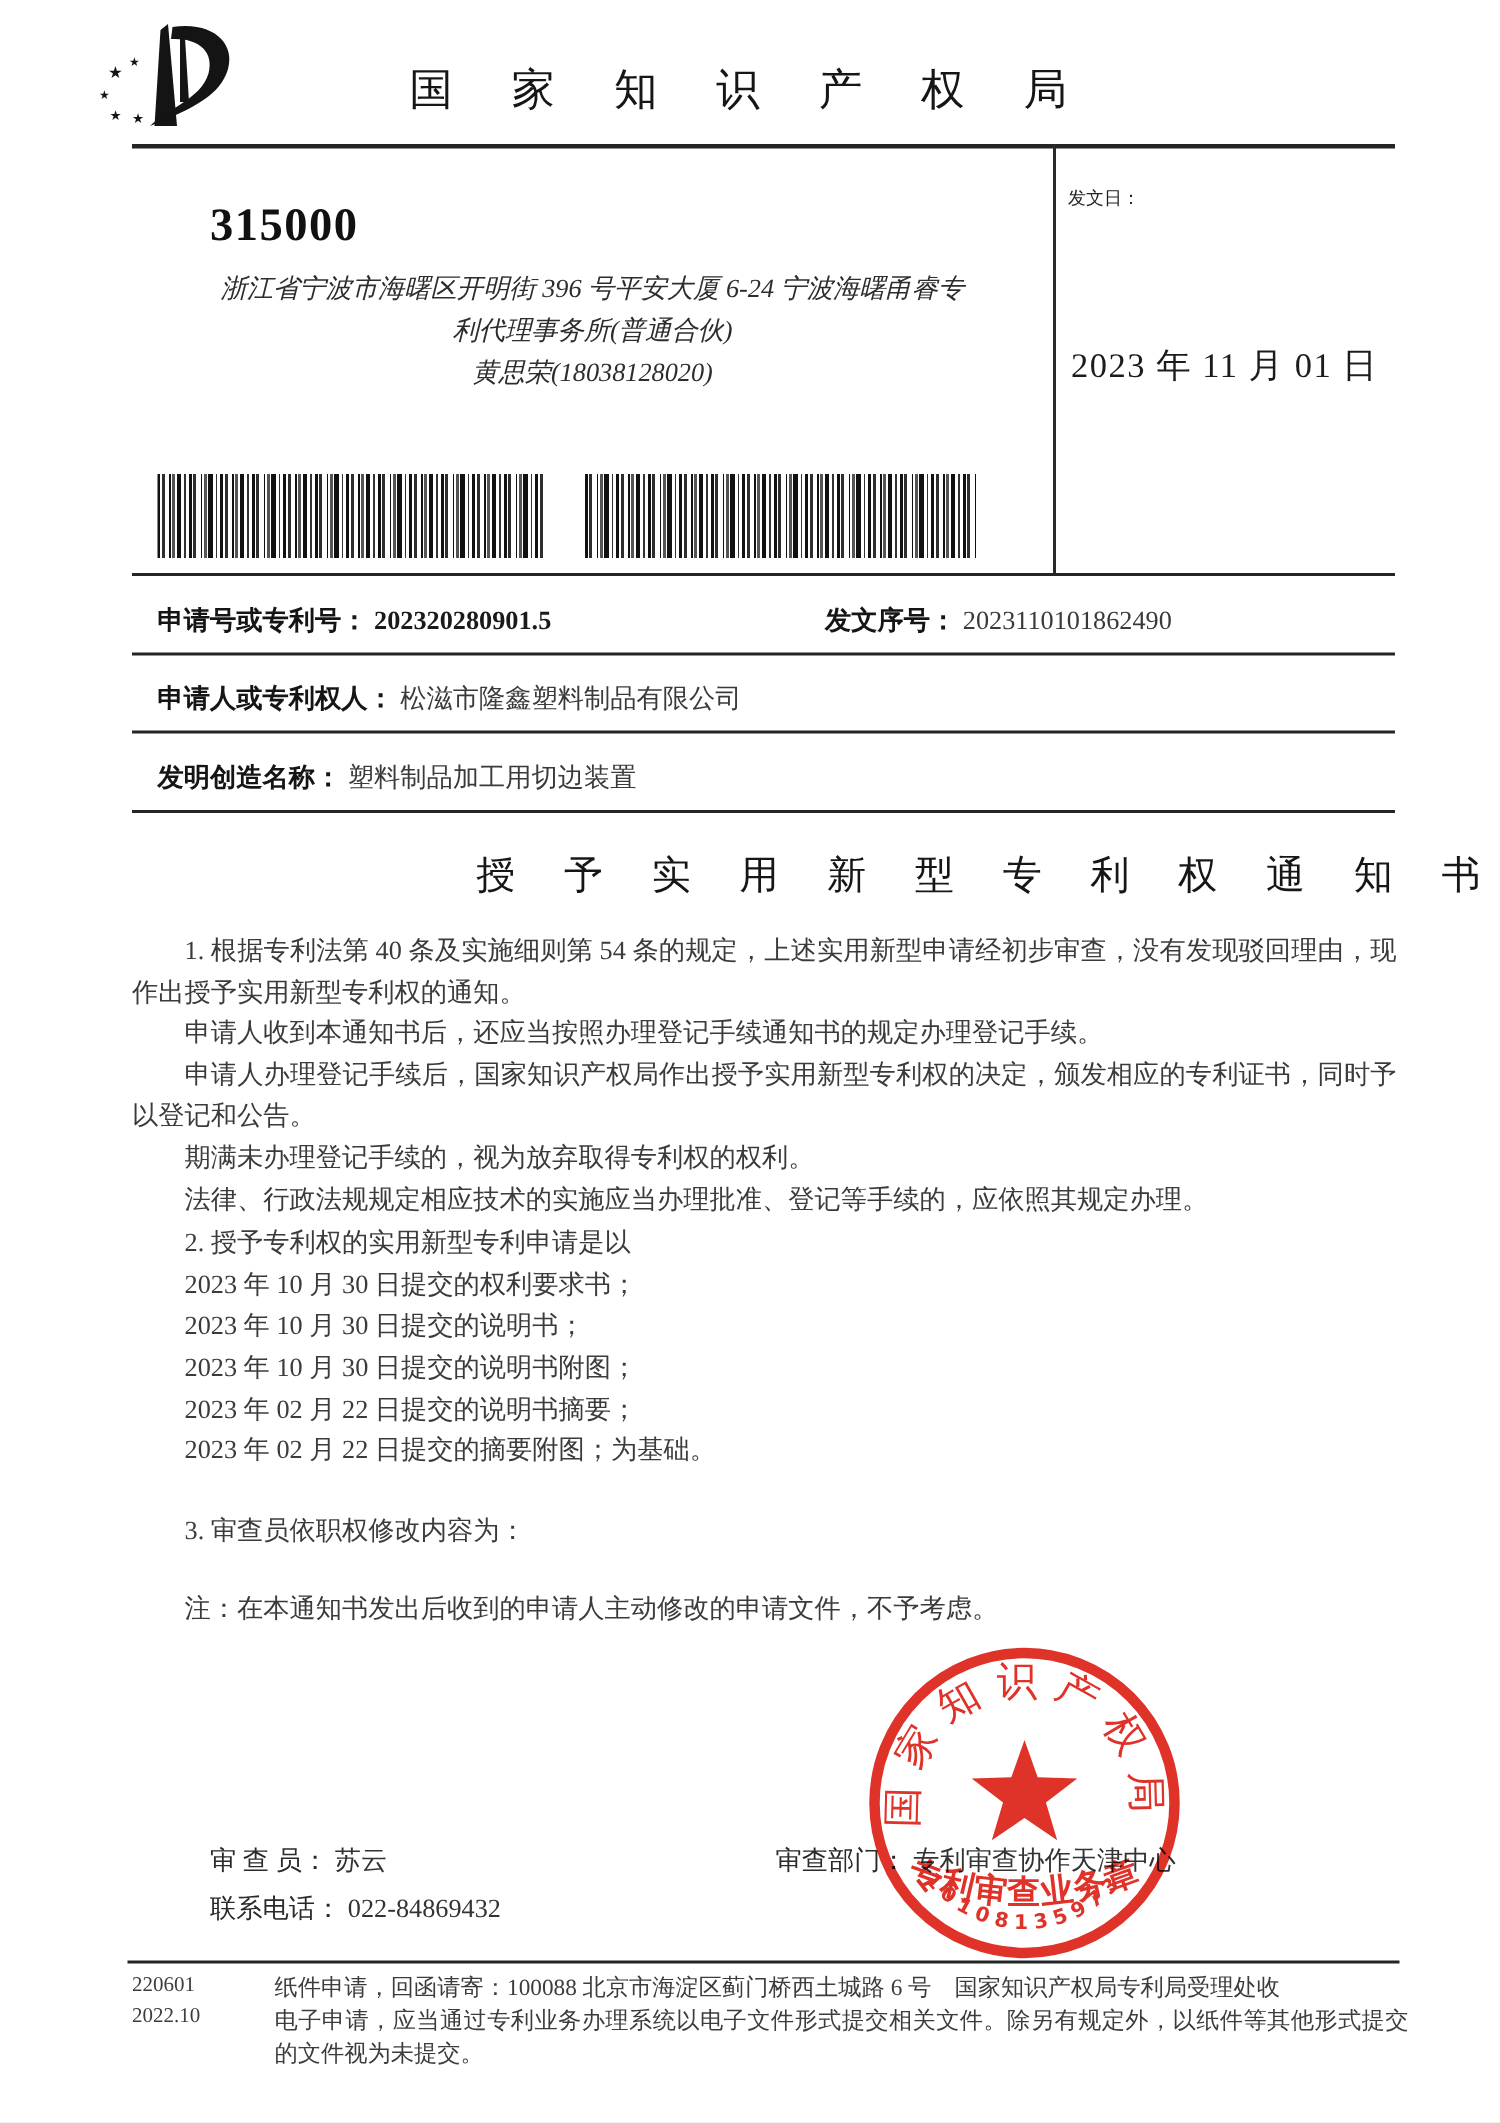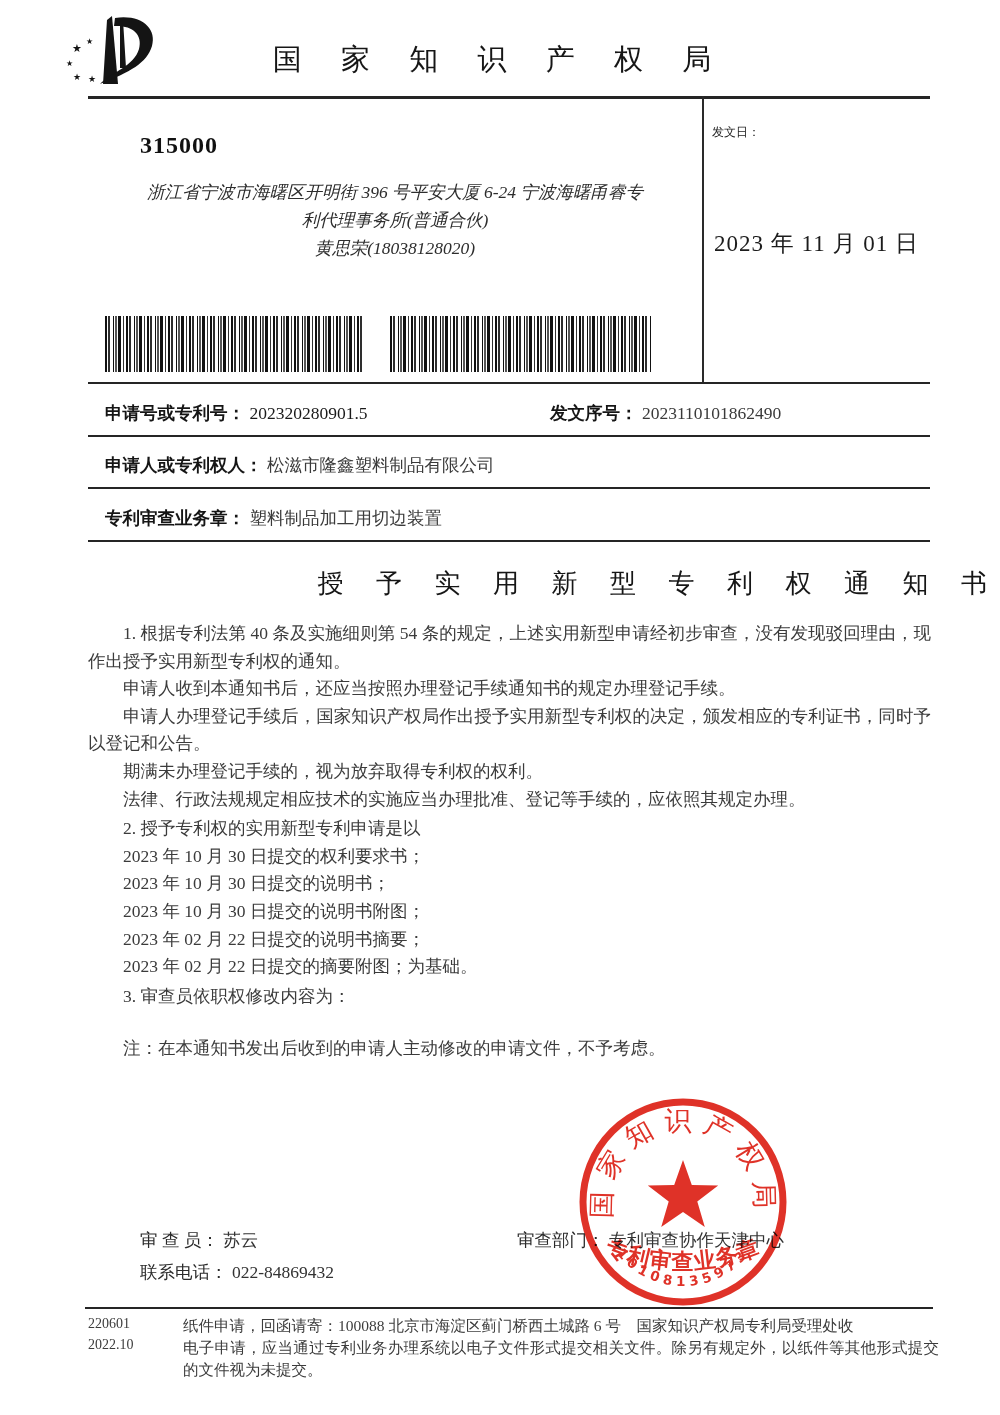--- a/index.html
+++ b/index.html
@@ -24,21 +24,21 @@
     letter-spacing: 16px;
     color: #161616;
     white-space: nowrap;
   }
   .hline { background: #252525; height: 2px; }
   .hline.thick { height: 3px; }
 
   
   .postal-code {
     left: 140px; top: 132px;
-    font-size: 24px; font-weight: bold; color: #111;
+    font-size: 31px; font-weight: bold; color: #111;
     letter-spacing: 1px;
   }
   .addr {
     left: 88px; width: 614px;
     text-align: center;
     font-size: 17.5px; color: #2d2d2d; font-style: italic;
   }
   .addr.l1 { top: 180px; }
   .addr.l2 { top: 208px; }
   .addr.l3 { top: 236px; }
@@ -60,42 +60,42 @@
   .barcode.bc1 { left: 105px; width: 258px; }
   .barcode.bc2 { left: 390px; width: 262px; }
 
   
   .field-row { font-size: 17.5px; white-space: nowrap; }
   .field-label {
     font-family: "Liberation Sans", "DejaVu Sans", sans-serif;
     font-weight: bold; color: #151515;
   }
   .field-value { color: #3a3a3a; }
-  .field-value.strong { font-weight: normal; color: #1a1a1a; }
+  .field-value.strong { font-weight: bold; color: #1a1a1a; }
 
   
   .notice-title {
     left: 0; right: 0; top: 566px;
     text-align: right;
     font-size: 26px;
     letter-spacing: 13px;
     color: #161616;
     font-weight: 500;
     white-space: nowrap;
   }
   .body-text {
     left: 88px; top: 620px; width: 843px;
     font-size: 17.5px;
     line-height: 27.6px;
     color: #3b3b3b;
     text-align: justify;
   }
   .body-text p { text-indent: 2em; }
   .body-text p:nth-child(6)  { margin-top: 2px; }
-  .body-text p:nth-child(12) { margin-top: 2px; }
+  .body-text p:nth-child(12) { margin-top: 26px; }
   .body-text p:nth-child(13) { margin-top: 25px; }
 
   
   .sig { font-size: 17.5px; color: #333; white-space: nowrap; z-index: 1; }
   .sig .field-label { font-family: "Liberation Serif", "DejaVu Serif", serif; font-weight: normal; color: #2a2a2a; }
 
   
   .seal {
     left: 577px; top: 1096px; width: 212px; height: 212px;
     z-index: 2;
@@ -158,21 +158,21 @@
   </div>
   <div class="abs hline" style="left:88px; top:435px; width:842px;"></div>
 
   <div class="abs field-row" style="left:105px; top:453px;">
     <span class="field-label">申请人或专利权人：</span>
     <span class="field-value">松滋市隆鑫塑料制品有限公司</span>
   </div>
   <div class="abs hline" style="left:88px; top:487px; width:842px;"></div>
 
   <div class="abs field-row" style="left:105px; top:506px;">
-    <span class="field-label">专利审查业务章：</span>
+    <span class="field-label">发明创造名称：</span>
     <span class="field-value">塑料制品加工用切边装置</span>
   </div>
   <div class="abs hline" style="left:88px; top:540px; width:842px;"></div>
 
   <div class="abs notice-title">授 予 实 用 新 型 专 利 权 通 知 书</div>
 
   <div class="abs body-text">
     <p>1. 根据专利法第 40 条及实施细则第 54 条的规定，上述实用新型申请经初步审查，没有发现驳回理由，现作出授予实用新型专利权的通知。</p>
     <p>申请人收到本通知书后，还应当按照办理登记手续通知书的规定办理登记手续。</p>
     <p>申请人办理登记手续后，国家知识产权局作出授予实用新型专利权的决定，颁发相应的专利证书，同时予以登记和公告。</p>

